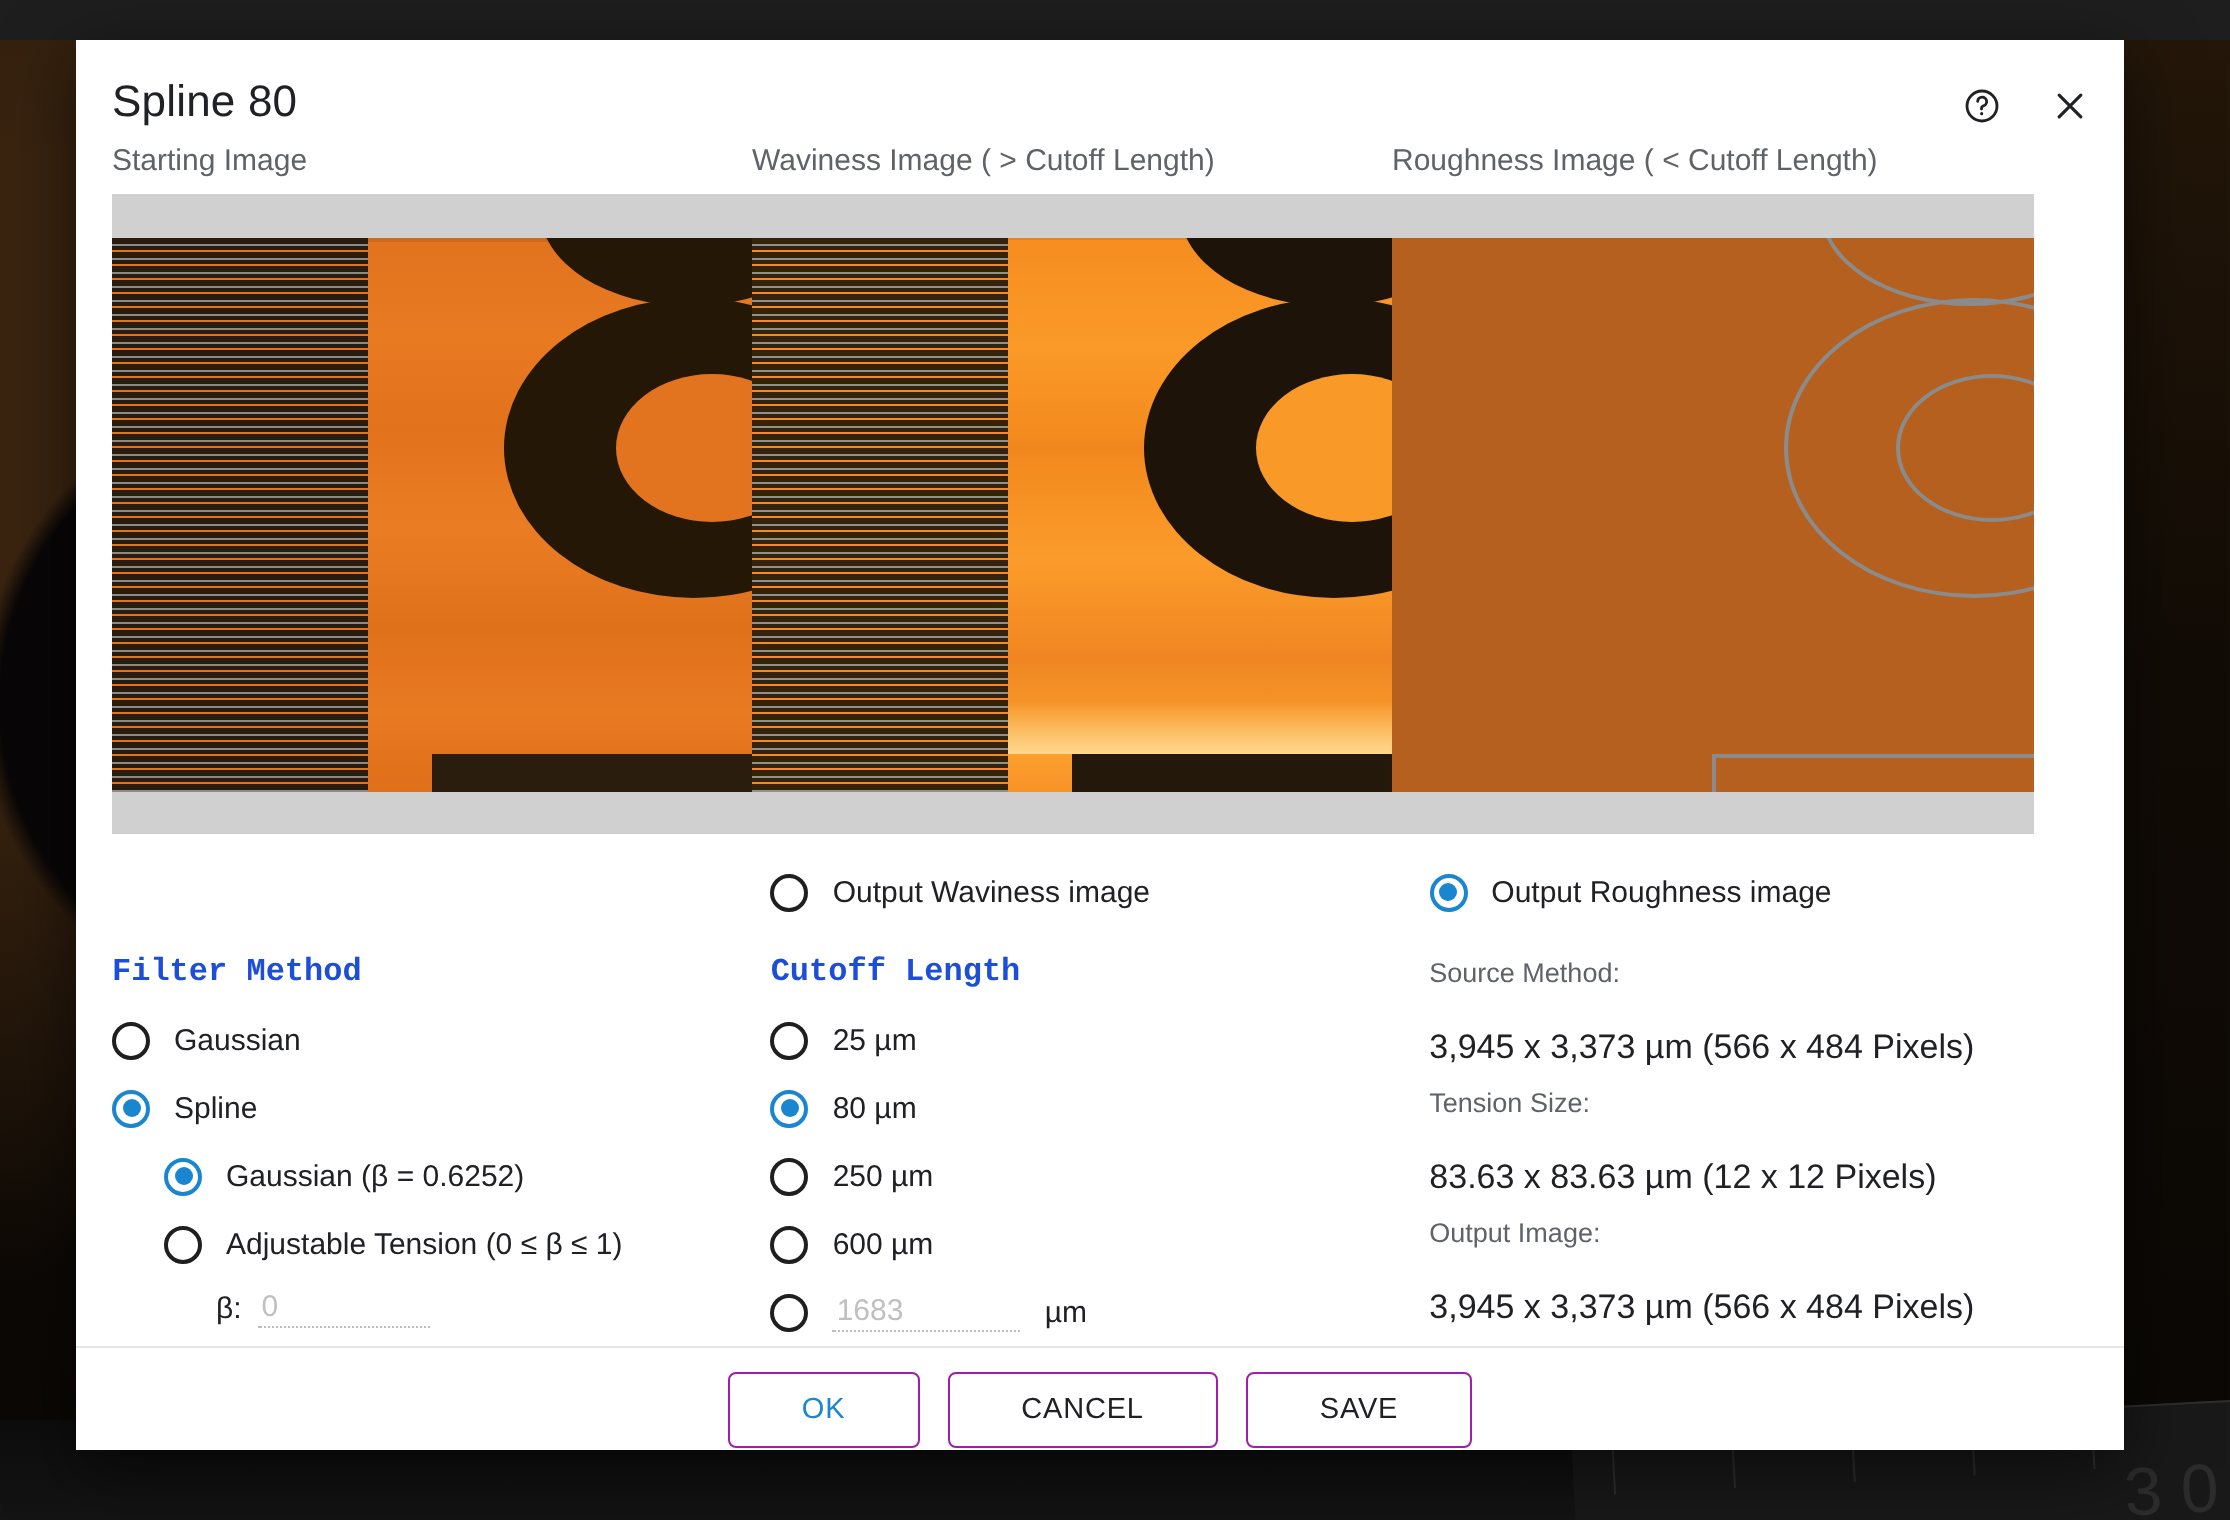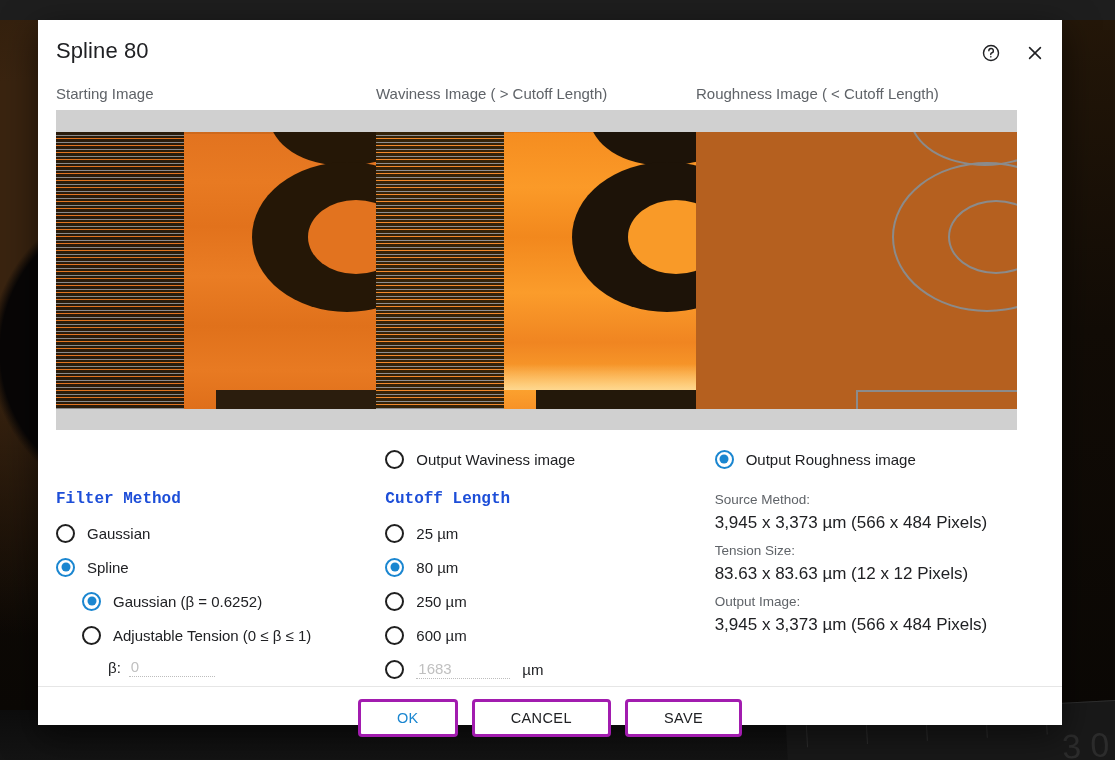--- a/index.html
+++ b/index.html
@@ -52,21 +52,21 @@
   .title { font-size: 22px; color:#202124; font-weight: 400; letter-spacing:.1px; }
   .title-actions { margin-left:auto; display:flex; align-items:center; gap:18px; padding-top:4px; }
   .icon-btn {
     width: 26px; height: 26px; display:flex; align-items:center; justify-content:center;
     cursor: pointer; color:#202124; background:none; border:none;
   }
   .icon-btn svg { display:block; }
 
   
   .previews { display:flex; gap: 20px; padding: 6px 18px 0 18px; }
-  .pv { width: 300px; margin-top: 13px; }
+  .pv { width: 300px; }
   .pv-label { font-size: 15px; color: #5f6368; margin-bottom: 8px; }
   .pv-frame { width: 321px; height: 320px; background: #d0d0d0; position: relative; overflow: hidden; }
   .pv-img { position:absolute; left:0; top:22px; width:321px; height:277px; overflow:hidden; }
 
   
   .scan-base { position:absolute; inset:0; }
   .stripes {
     position:absolute; left:0; top:0; width:128px; height:100%;
   }
   .cshape { position:absolute; border-radius:50%; }
@@ -145,32 +145,32 @@
   .dotted-input {
     width: 86px; border: none; border-bottom: 1px dotted #bdbdbd;
     font-size: 15px; color:#c0c0c0; font-family:"Liberation Sans",sans-serif;
     background: transparent; outline: none; padding: 1px 2px;
   }
   .dotted-input.wide { width: 94px; }
   .unit { font-size: 15px; color:#202124; }
 
   
   .dim-key { font-size: 13.5px; color:#5f6368; margin-top: 10px; }
-  .dim-val { font-size: 17px; color:#202124; margin-top: 6px; }
+  .dim-val { font-size: 17px; color:#202124; margin-top: 20px; }
   .dim-key.first { margin-top: 2px; }
 
   
   .footer {
     border-top: 1px solid #e6e6e6;
     height: 62px; display:flex; align-items:center; justify-content:center; gap: 14px;
     flex: 0 0 auto;
   }
   .btn {
     min-width: 94px; height: 38px; padding: 0 36px;
-    background:#fff; border:3px solid #a21caf; border-radius:4px;
+    background:#fff; border:1px solid #a21caf; border-radius:4px;
     font-size: 14.5px; color:#202124; letter-spacing:.4px; cursor:pointer;
     font-family:"Liberation Sans", sans-serif;
   }
   .btn.primary { color:#1a86d0; }
 </style>
 </head>
 <body>
 
 <div id="root">
 

